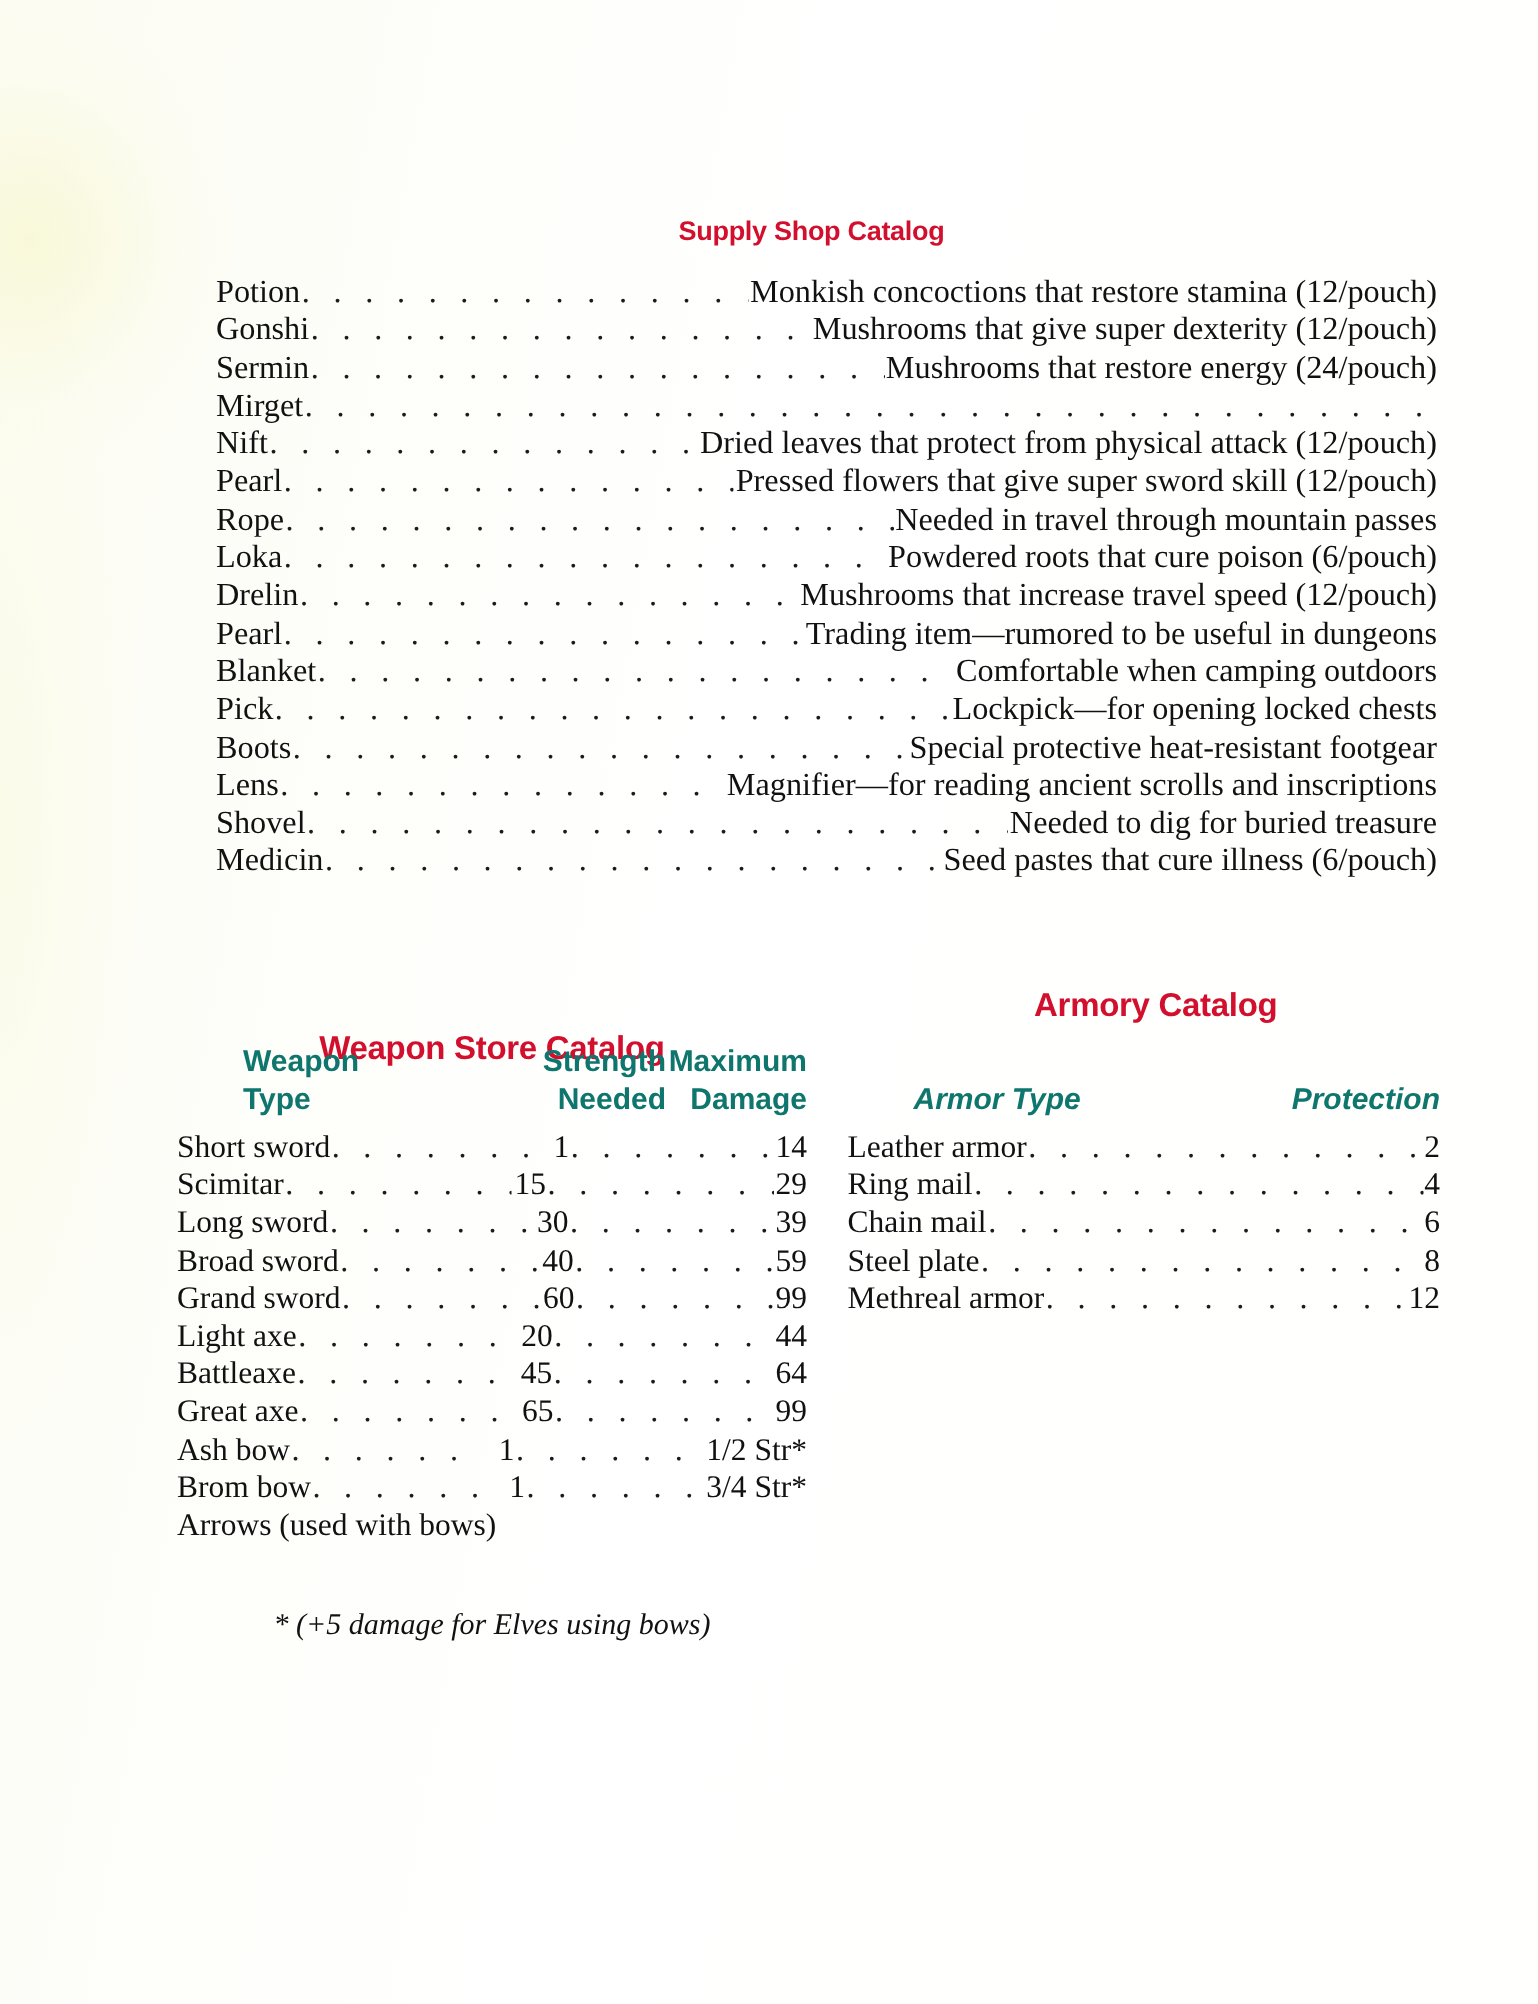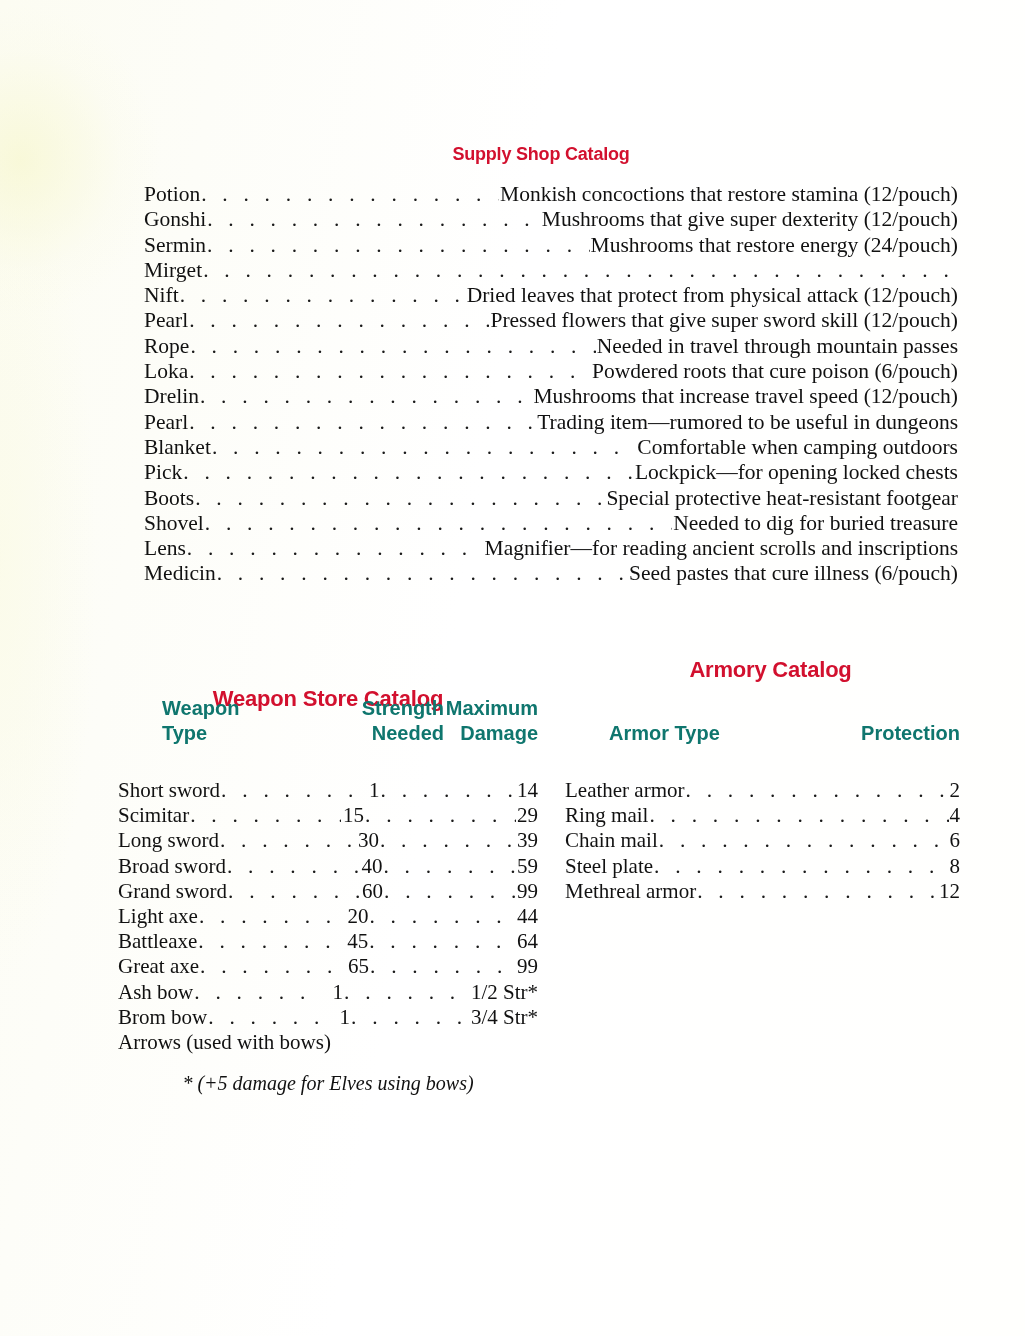--- a/index.html
+++ b/index.html
@@ -105,21 +105,21 @@
     margin-left: 44px;
   }
   .wh-c1 { flex: 0 0 172px; text-align: left; }
   .wh-c2 { flex: 0 0 110px; text-align: right; }
   .wh-c3 { flex: 1 1 auto;  text-align: right; }
 
   .ah-c1 { flex: 0 0 auto; text-align: left; }
   .ah-c2 { flex: 1 1 auto; text-align: right; }
 
   .rows {
-    margin-top: 32px;
+    margin-top: 6px;
   }
   .data-row {
     display: flex;
     align-items: baseline;
     font-size: 21px;
     line-height: 25.2px;
     white-space: nowrap;
   }
   .data-row .rname { flex: 0 0 auto; }
   .data-row .rv1 {
@@ -212,28 +212,28 @@
         <span class="item-name">Pick</span>
         <span class="leader"></span>
         <span class="desc">Lockpick—for opening locked chests</span>
       </div>
       <div class="supply-row">
         <span class="item-name">Boots</span>
         <span class="leader"></span>
         <span class="desc">Special protective heat-resistant footgear</span>
       </div>
       <div class="supply-row">
+        <span class="item-name">Lens</span>
+        <span class="leader"></span>
+        <span class="desc">Magnifier—for reading ancient scrolls and inscriptions</span>
+      </div>
+      <div class="supply-row">
         <span class="item-name">Shovel</span>
         <span class="leader"></span>
         <span class="desc">Needed to dig for buried treasure</span>
-      </div>
-      <div class="supply-row">
-        <span class="item-name">Lens</span>
-        <span class="leader"></span>
-        <span class="desc">Magnifier—for reading ancient scrolls and inscriptions</span>
       </div>
       <div class="supply-row">
         <span class="item-name">Medicin</span>
         <span class="leader"></span>
         <span class="desc">Seed pastes that cure illness (6/pouch)</span>
       </div>
     </div>
 
   <div id="weapon-title" class="catalog-title">Weapon Store Catalog</div>
 
@@ -325,21 +325,21 @@
         </div>
         <div class="plain-row">Arrows (used with bows)</div>
       </div>
   </div>
 
   <div id="weapon-footnote">* (+5 damage for Elves using bows)</div>
 
   <div id="armory-title" class="catalog-title">Armory Catalog</div>
 
   <div id="armory-section">
-    <div class="col-headers" style="padding-top:25px;">
+    <div class="col-headers" style="padding-top:25px;font-style:italic;">
       <div class="ah-c1">Armor Type</div>
       <div class="ah-c2">Protection</div>
     </div>
     <div class="rows" id="armory-rows">
         <div class="data-row">
           <span class="rname">Leather armor</span>
           <span class="leader"></span>
           <span class="rv2">2</span>
         </div>
         <div class="data-row">

